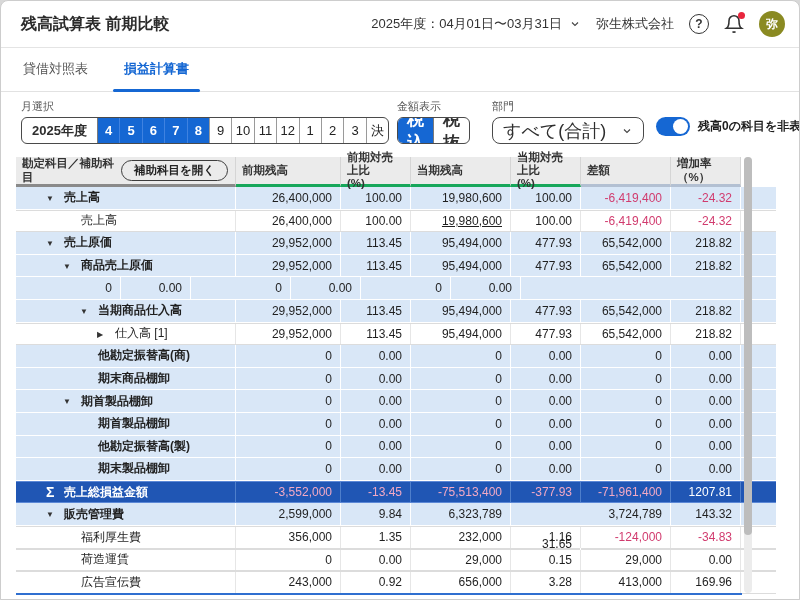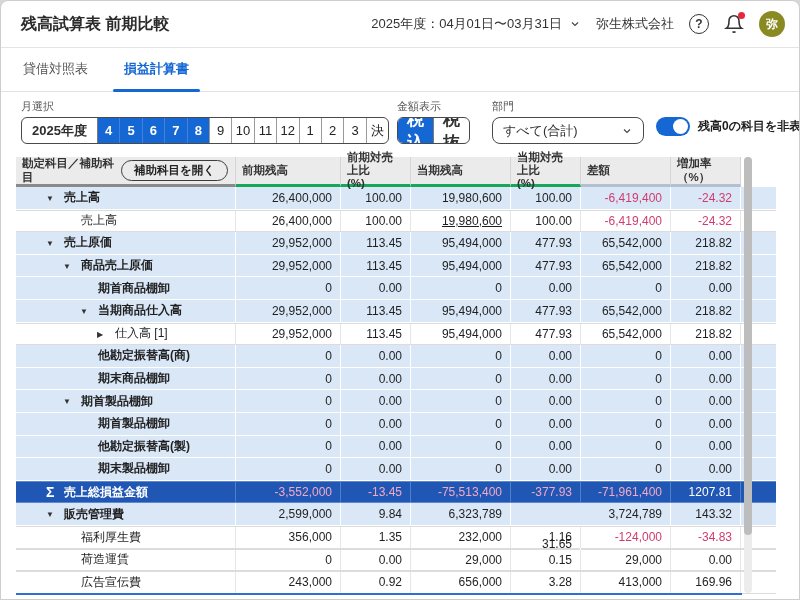--- a/index.html
+++ b/index.html
@@ -39,21 +39,21 @@
   .mbtn { flex:1; display:flex; align-items:center; justify-content:center; font-size:13px; color:#222;
           border-left:1px solid #9a9a9a; cursor:pointer; }
   .mbtn:first-child { border-left:none; }
   .mbtn.sel { background:var(--accent); color:#fff; font-weight:bold; }
   .mbtn.sel + .mbtn.sel { border-left-color:#3f82e0; }
   .amount-bar { display:flex; height:27px; border:1.5px solid #4a4a4a; border-radius:6px; overflow:hidden; background:#fff; }
   .abtn { padding:0 9px; display:flex; align-items:center; font-size:17px; font-weight:600; color:#333; cursor:pointer; }
   .abtn + .abtn { border-left:1px solid #7a7a7a; }
   .abtn.sel { background:var(--accent); color:#fff; }
   .dept-box { width:152px; height:27px; border:1.5px solid #4a4a4a; border-radius:8px; background:#fff;
-              display:flex; align-items:center; justify-content:space-between; padding:0 10px; font-size:13px; cursor:pointer; }
+              display:flex; align-items:center; justify-content:space-between; padding:0 10px; font-size:18px; cursor:pointer; }
   .toggle-group { display:flex; align-items:center; gap:8px; margin-top:18px; margin-left:12px; }
   .toggle { position:relative; width:34px; height:19px; border-radius:10px; background:var(--accent); cursor:pointer; }
   .knob { position:absolute; top:2px; right:2px; width:15px; height:15px; border-radius:50%; background:#fff; }
   .toggle-label { font-size:12px; font-weight:600; color:#1d1d1d; white-space:nowrap; }
 
   .m8 { margin-left:8px; } .m22 { margin-left:22px; }
 
   
   .table-area { position:relative; margin:13px 0 0 15px; width:760px; }
   .thead { display:flex; height:30px; }
@@ -209,23 +209,20 @@
             <span>商品売上原価</span>
           </div>
           <div class="cell num" style="width: 105px;">29,952,000</div>
           <div class="cell num" style="width: 70px;">113.45</div>
           <div class="cell num" style="width: 100px;">95,494,000</div>
           <div class="cell num" style="width: 70px;">477.93</div>
           <div class="cell num" style="width: 90px;">65,542,000</div>
           <div class="cell num" style="width: 70px;">218.82</div>
         </div>
         <div class="row bg-group">
-          <div class="cell name-cell" style="width: 220px; padding-left: 82px;">
-            <span>期首商品棚卸</span>
-          </div>
           <div class="cell num" style="width: 105px;">0</div>
           <div class="cell num" style="width: 70px;">0.00</div>
           <div class="cell num" style="width: 100px;">0</div>
           <div class="cell num" style="width: 70px;">0.00</div>
           <div class="cell num" style="width: 90px;">0</div>
           <div class="cell num" style="width: 70px;">0.00</div>
         </div>
         <div class="row bg-group">
           <div class="cell name-cell" style="width: 220px; padding-left: 82px;">
             <span class="arrow" style="left: 64px;">▼</span>

